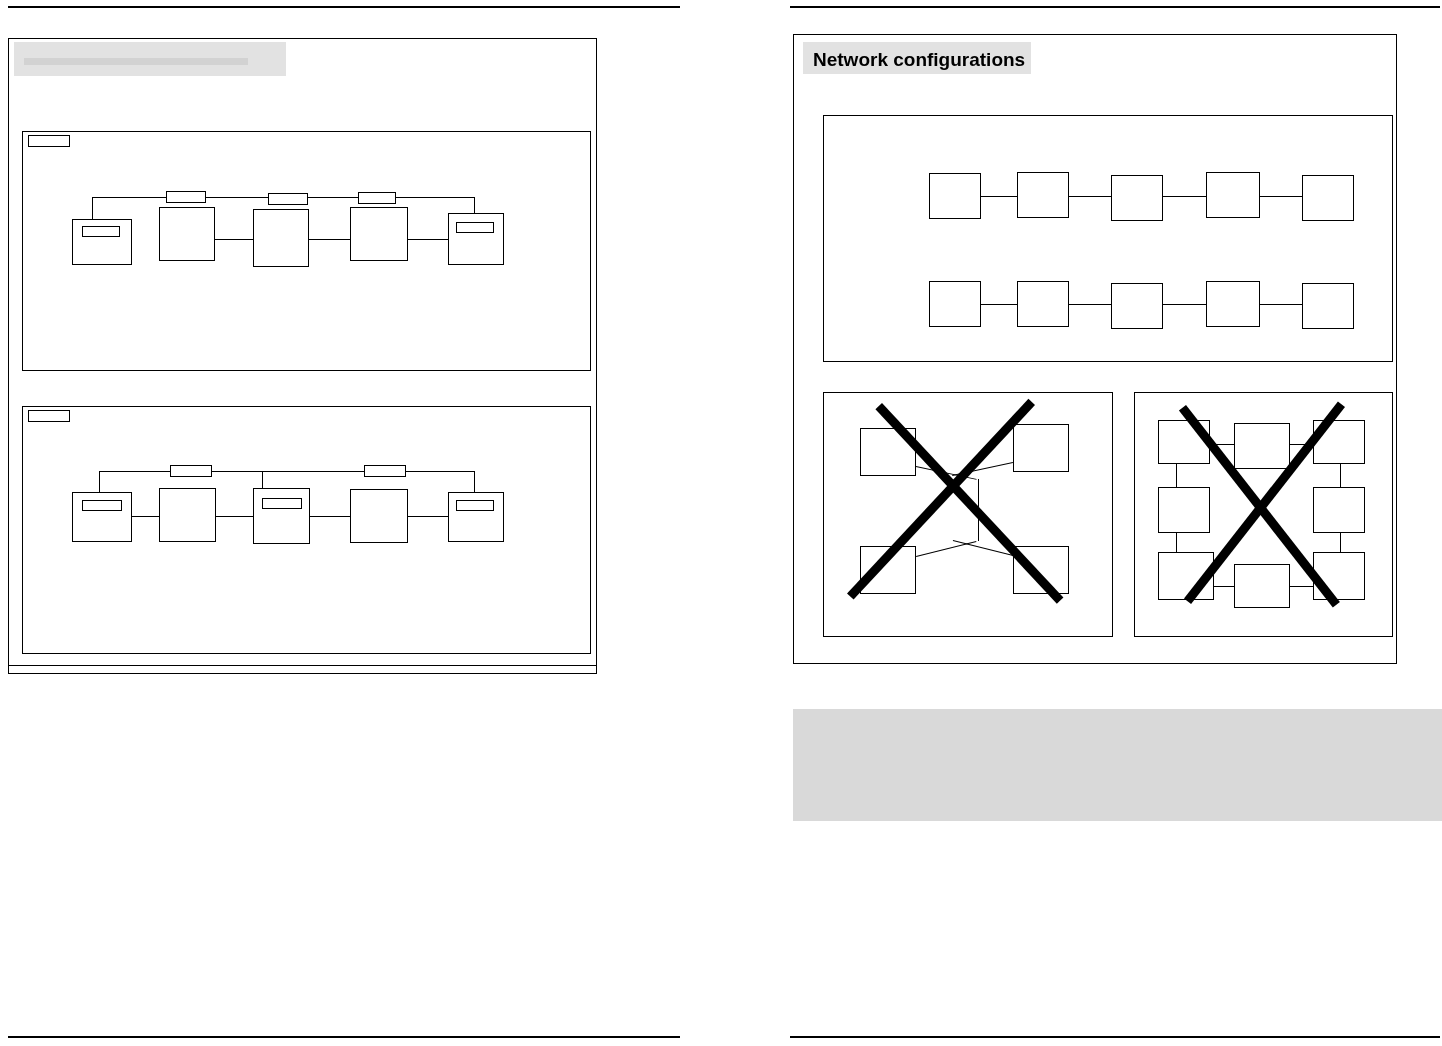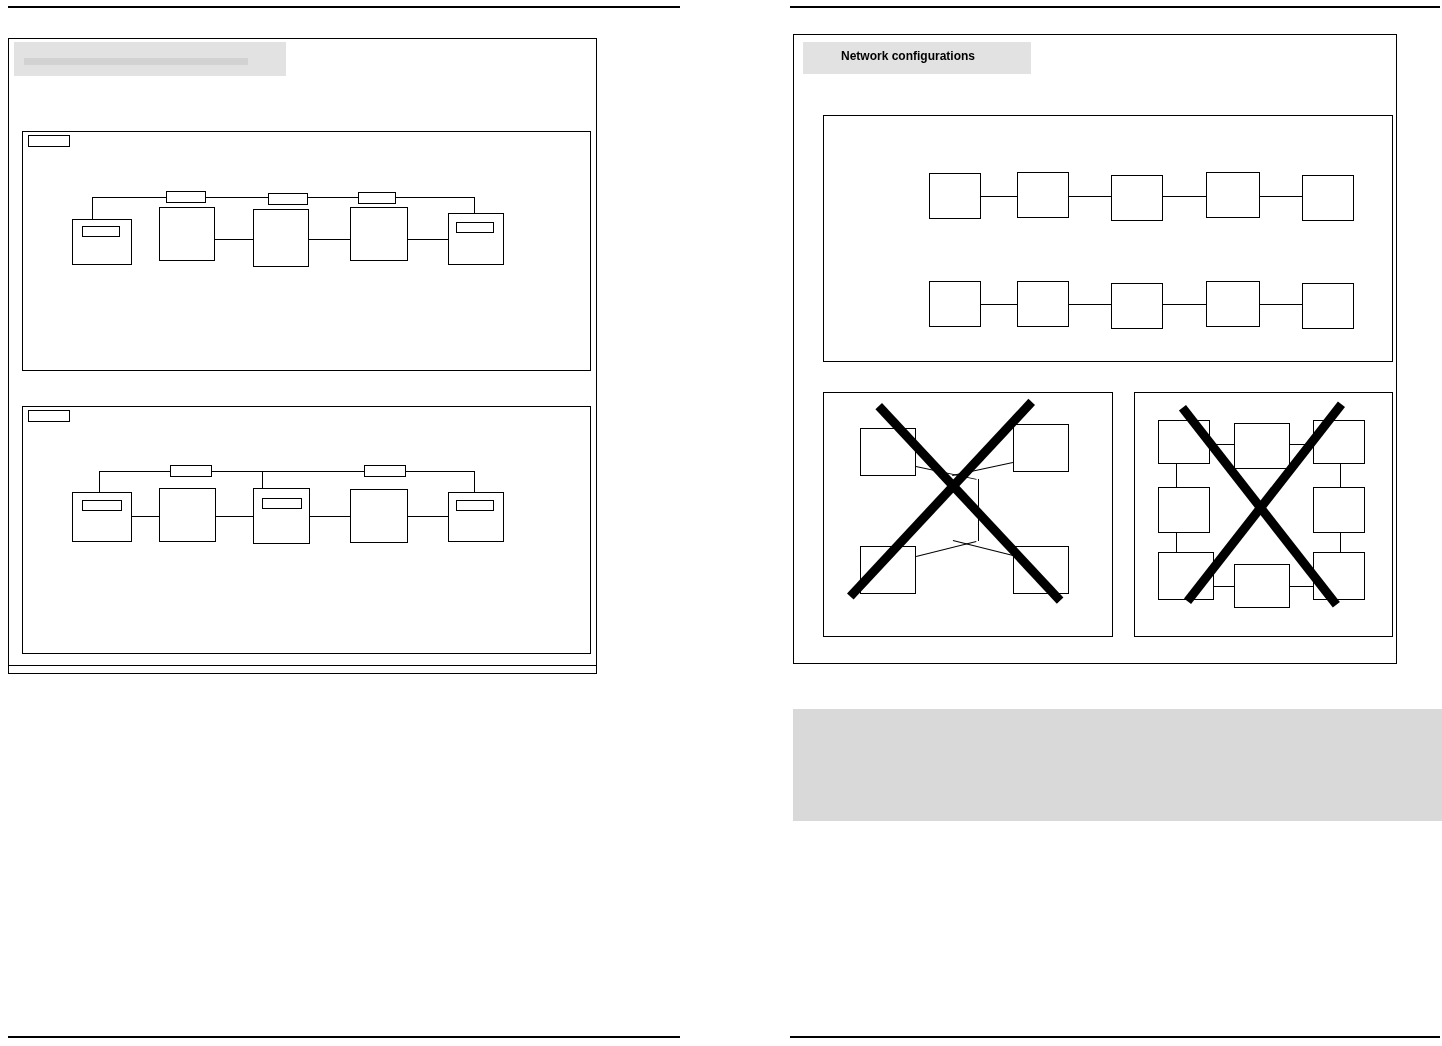--- a/index.html
+++ b/index.html
@@ -37,26 +37,25 @@
     border: 1px solid #000000;
     box-sizing: border-box;
     background: #ffffff;
   }
   .grayband {
     position: absolute;
     background: #e2e2e2;
     box-sizing: border-box;
   }
   .title-text {
-    font-size: 12px;
+    font-size: 19px;
     font-weight: bold;
     color: #000000;
     line-height: 1;
     white-space: nowrap;
-    margin-left: 28px;
   }
   .node {
     position: absolute;
     border: 1px solid #000000;
     box-sizing: border-box;
     background: #ffffff;
   }
   .tag {
     position: absolute;
     border: 1px solid #000000;

